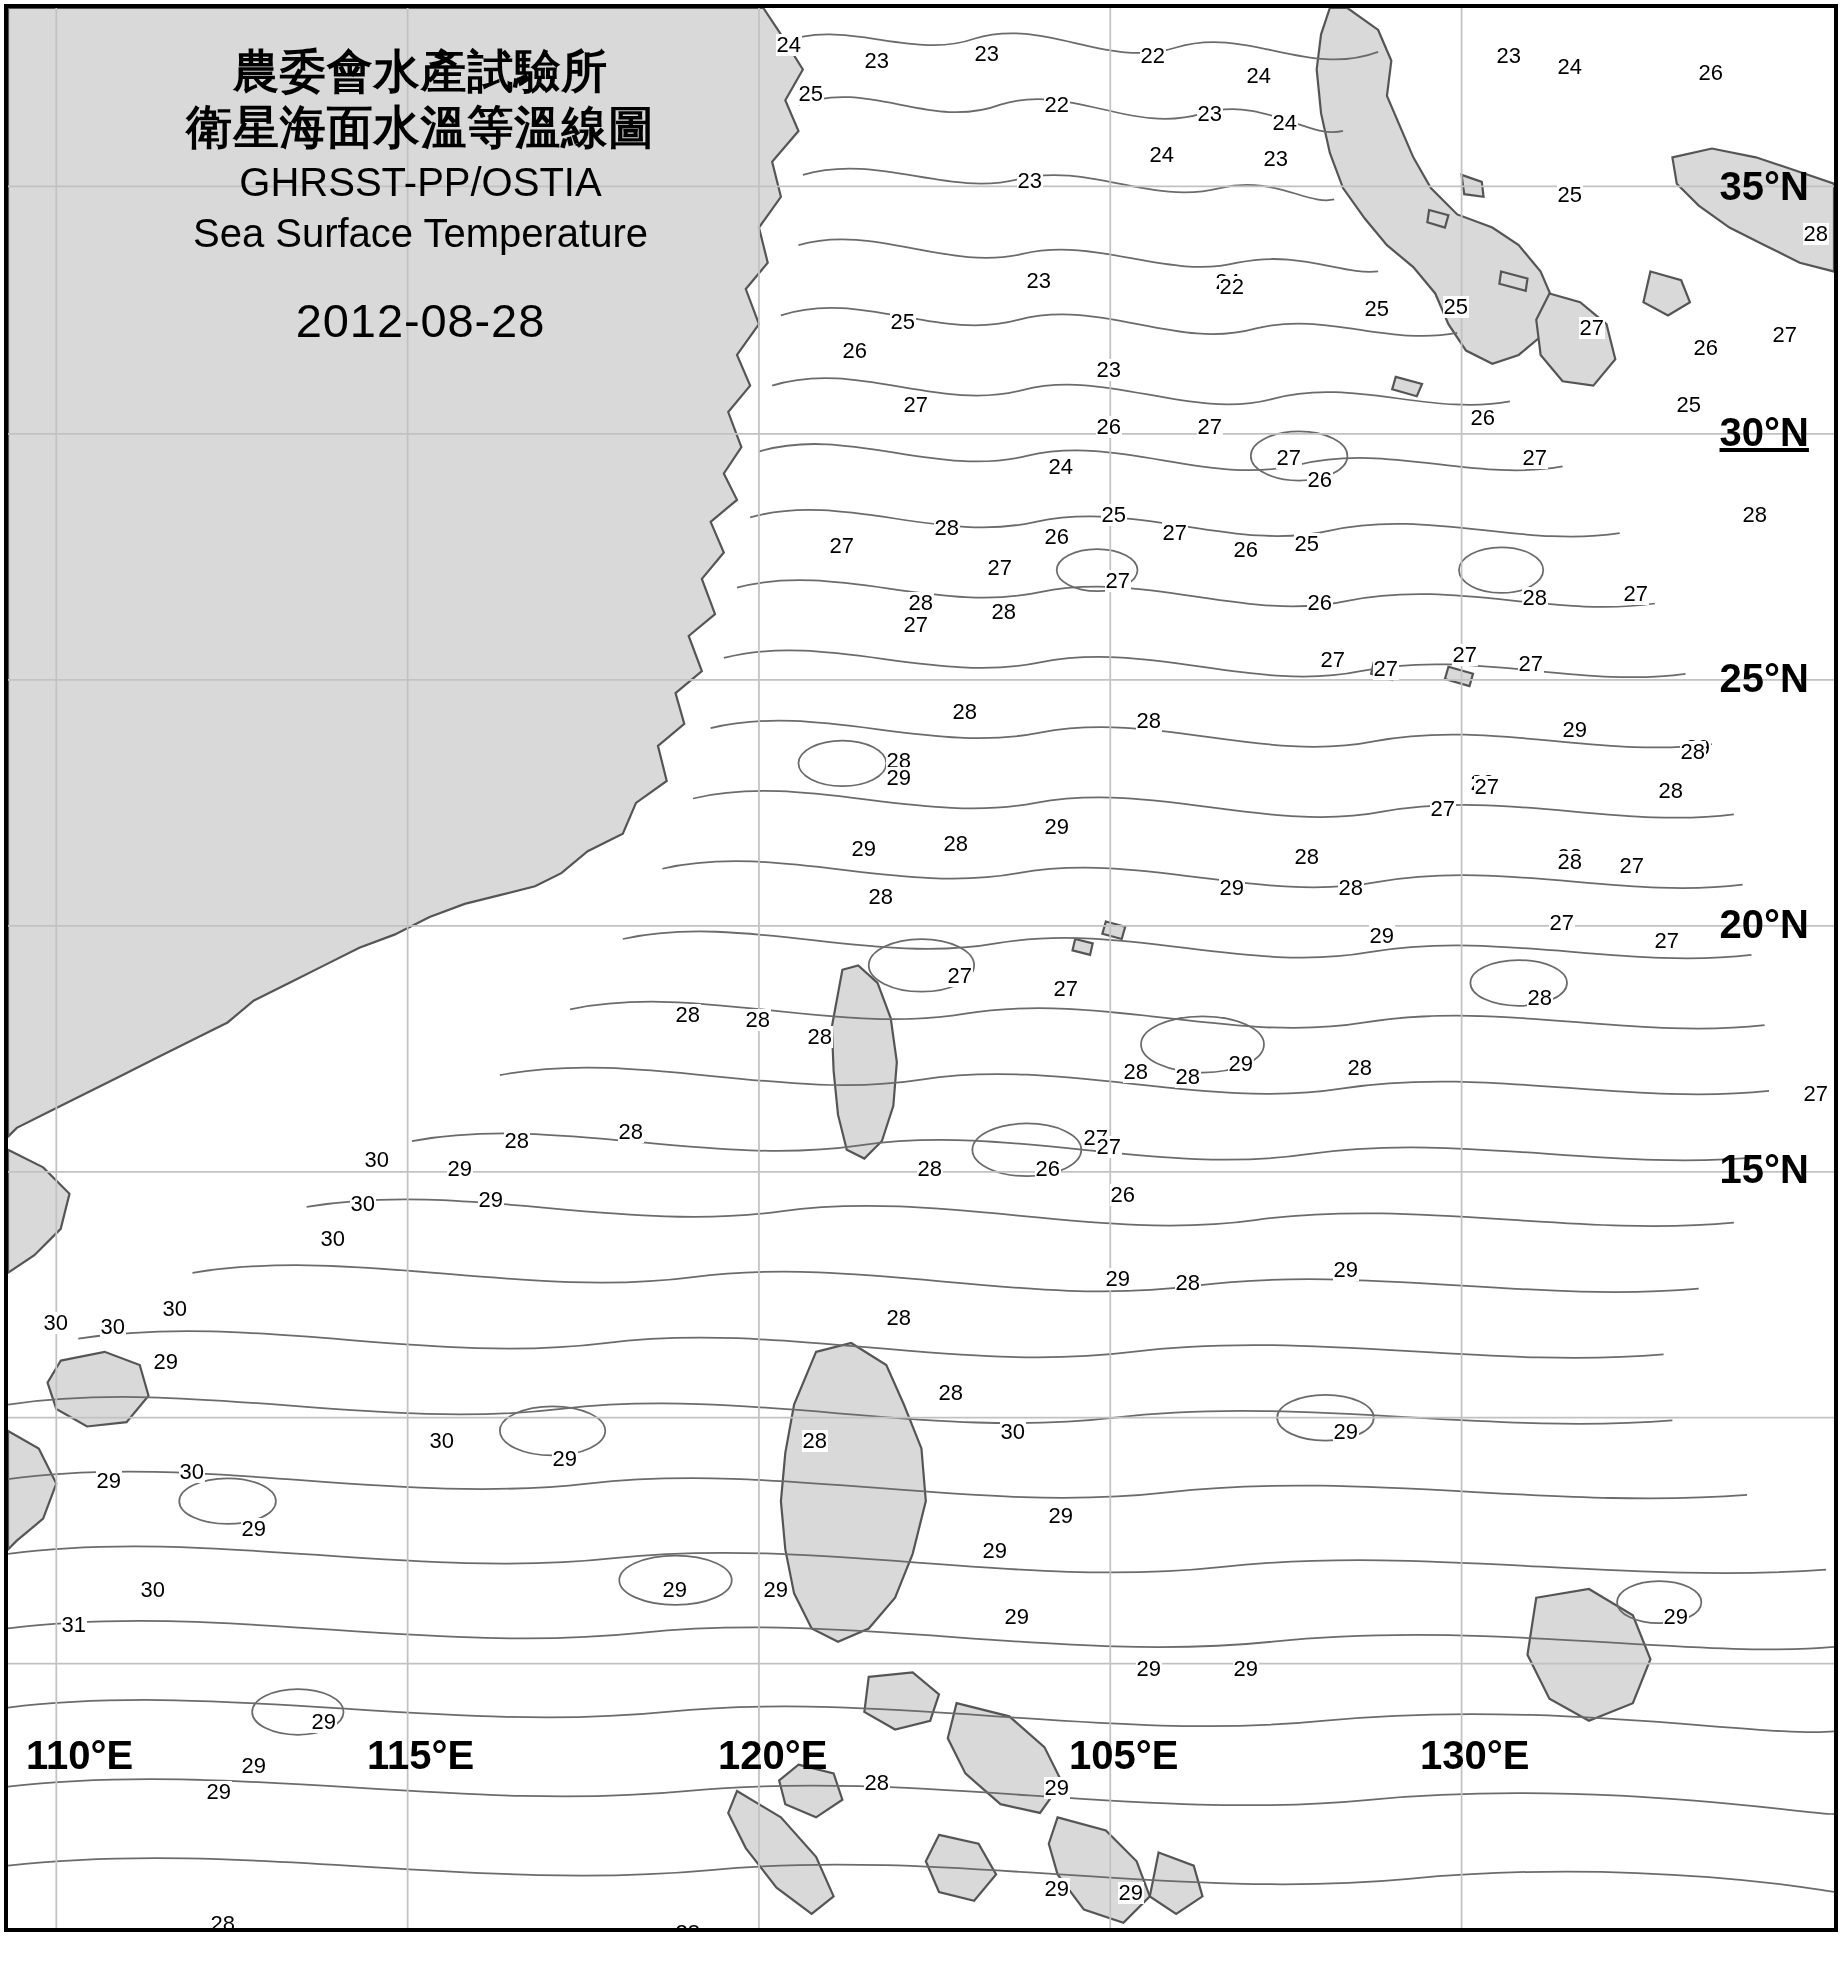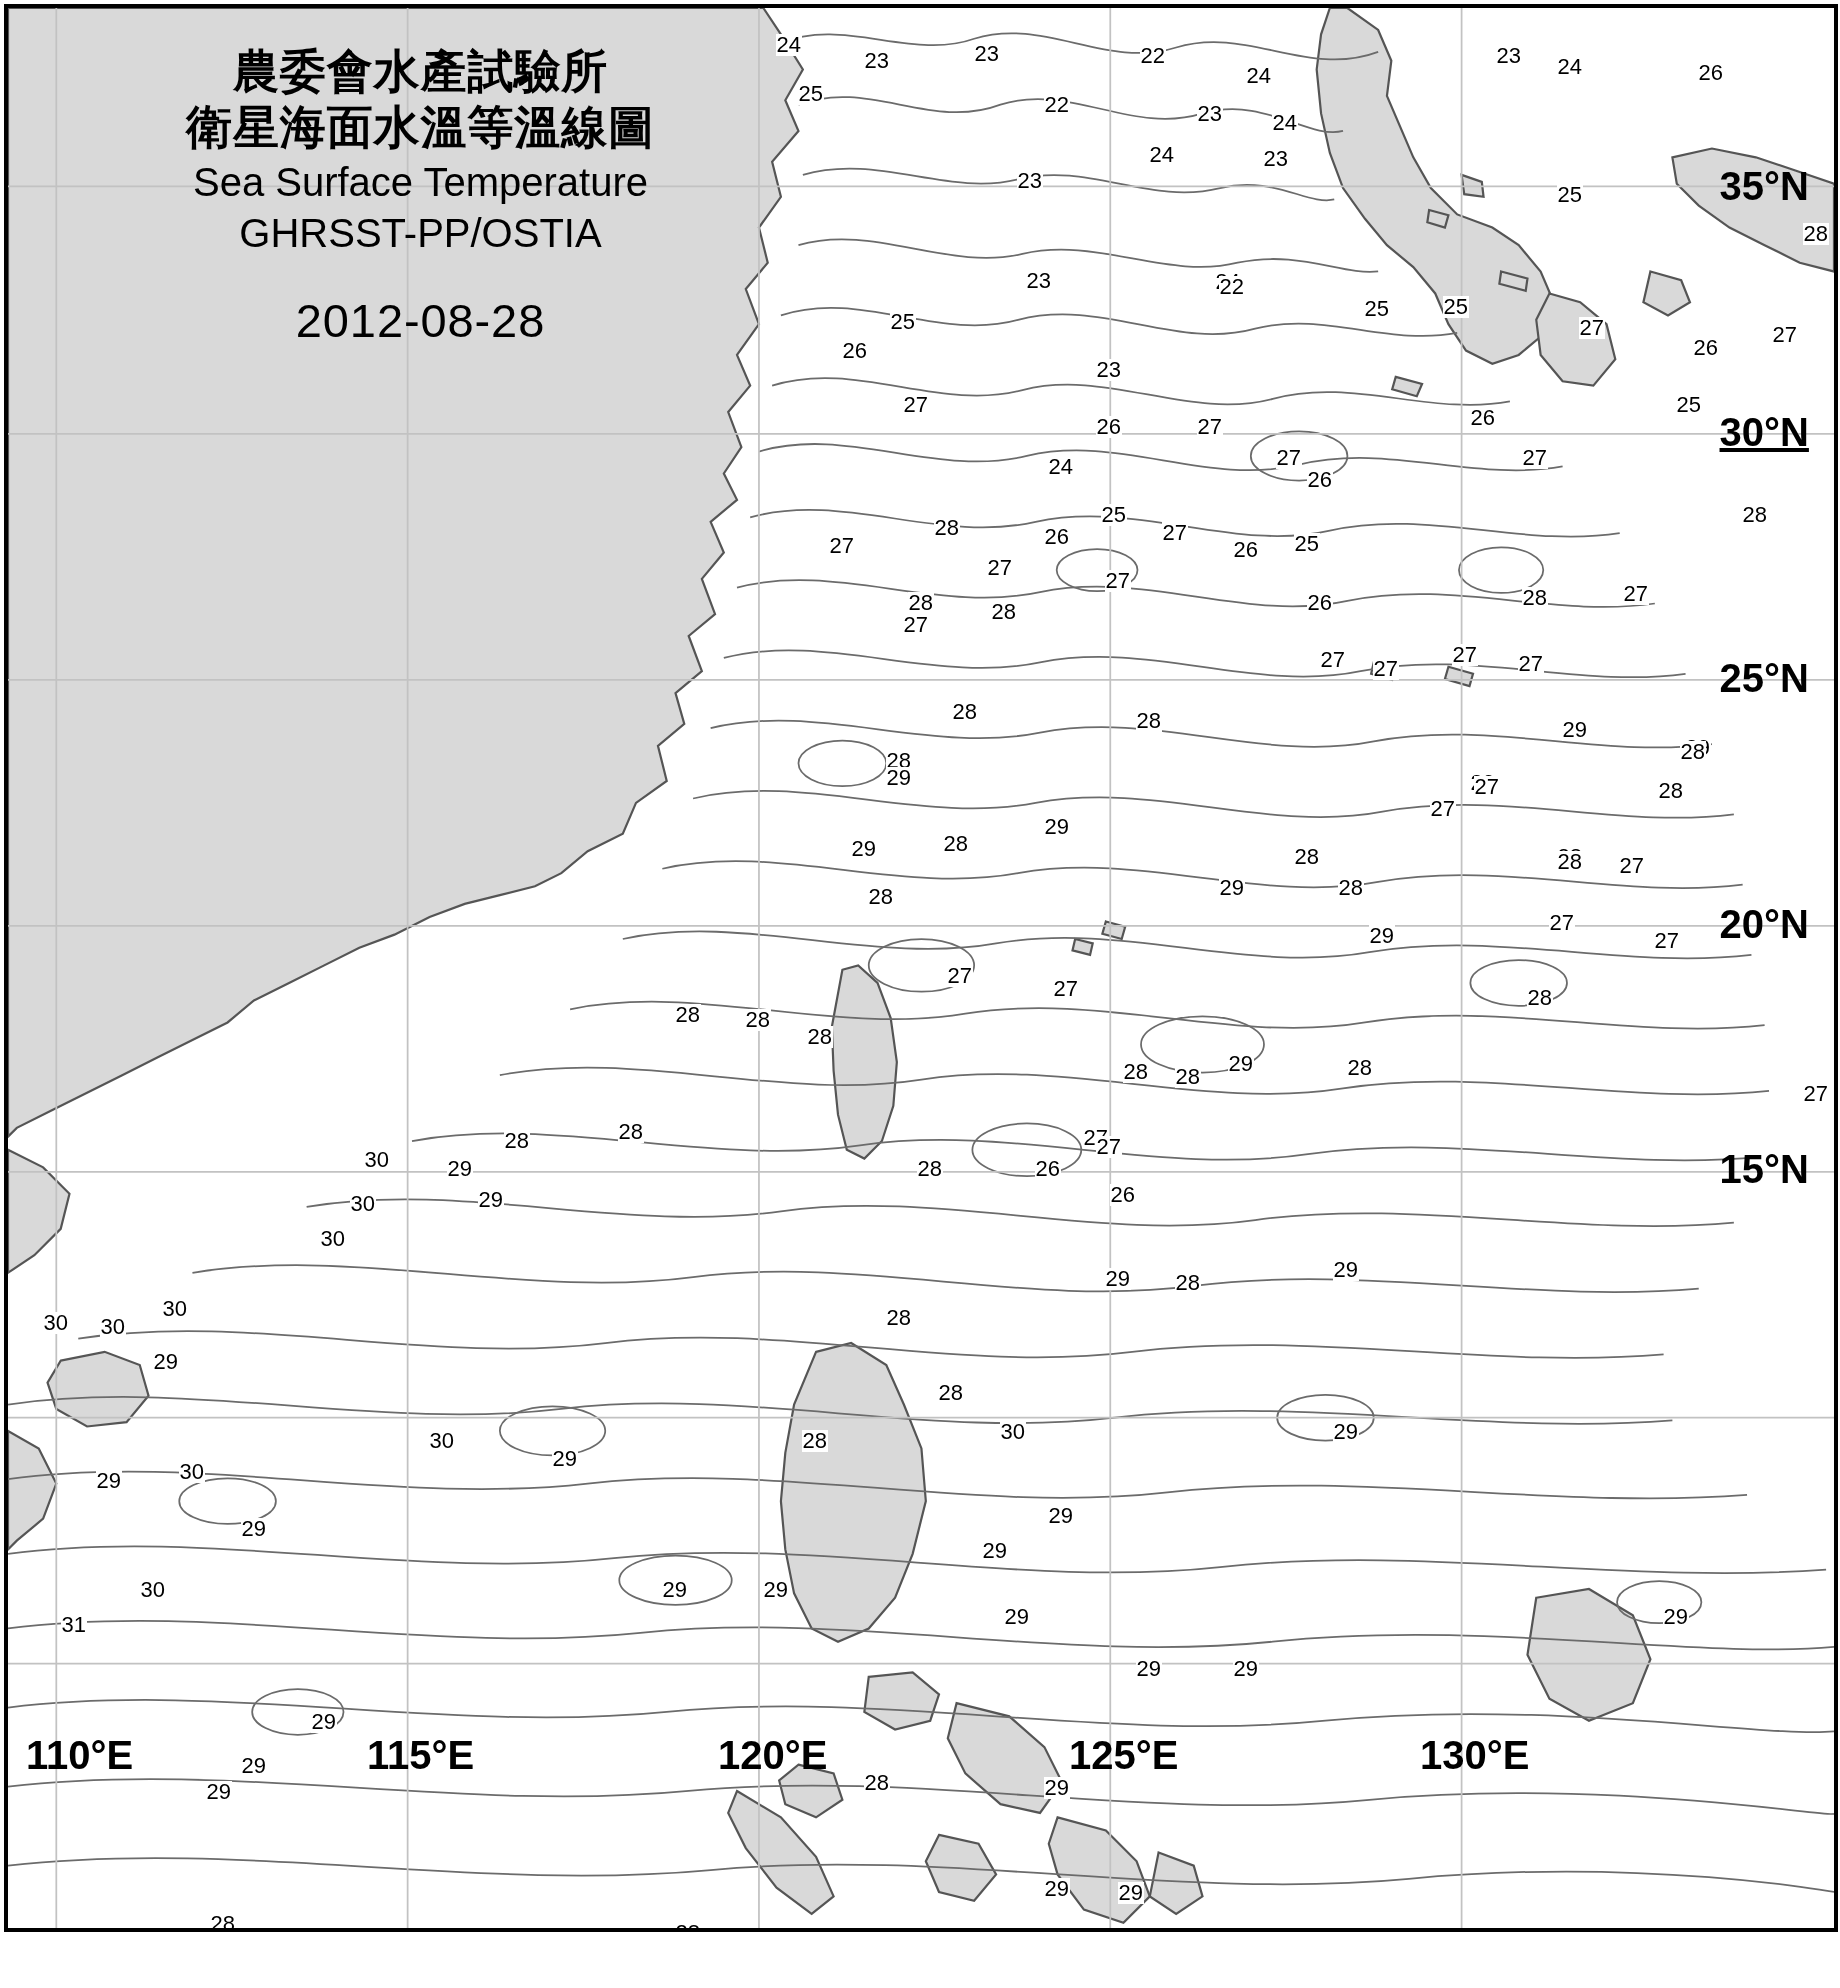--- a/index.html
+++ b/index.html
@@ -233,22 +233,22 @@
         <line x1="455" y1="0" x2="455" y2="2186"></line>
         <line x1="855" y1="0" x2="855" y2="2186"></line>
         <line x1="1255" y1="0" x2="1255" y2="2186"></line>
         <line x1="1655" y1="0" x2="1655" y2="2186"></line>
       </g>
     </svg>
 
     <div class="title-block">
       <div class="title-cjk">農委會水產試驗所</div>
       <div class="title-cjk">衛星海面水溫等溫線圖</div>
+      <div class="title-lat">GHRSST-PP/OSTIA</div>
       <div class="title-lat">Sea Surface Temperature</div>
-      <div class="title-lat">GHRSST-PP/OSTIA</div>
       <div class="title-date">2012-08-28</div>
     </div>
 
     <div class="lat-label" style="right:24.6px; top:156px;">35°N</div>
     <div class="lat-label" style="right:24.6px; top:402px;text-decoration:underline;">30°N</div>
     <div class="lat-label" style="right:24.6px; top:648px;">25°N</div>
     <div class="lat-label" style="right:24.6px; top:894px;">20°N</div>
     <div class="lat-label" style="right:24.6px; top:1139px;">15°N</div>
 
     <div id="contour-labels">
@@ -392,17 +392,17 @@
         <div class="contour-label" style="left: 1110px; top: 1874px;">29</div>
         <div class="contour-label" style="left: 1023px; top: 1922px;">29</div>
         <div class="contour-label" style="left: 202px; top: 1905px;">28</div>
         <div class="contour-label" style="left: 667px; top: 1914px;">28</div>
       </div>
   </div>
 
   <div class="lon-label" style="left:26px;">110°E</div>
   <div class="lon-label" style="left:367px;">115°E</div>
   <div class="lon-label" style="left:718px;">120°E</div>
-  <div class="lon-label" style="left:1069px;">125°E</div>
+  <div class="lon-label" style="left:1069px;">105°E</div>
   <div class="lon-label" style="left:1420px;">130°E</div>
 
 </div>
 
 
 </body></html>

